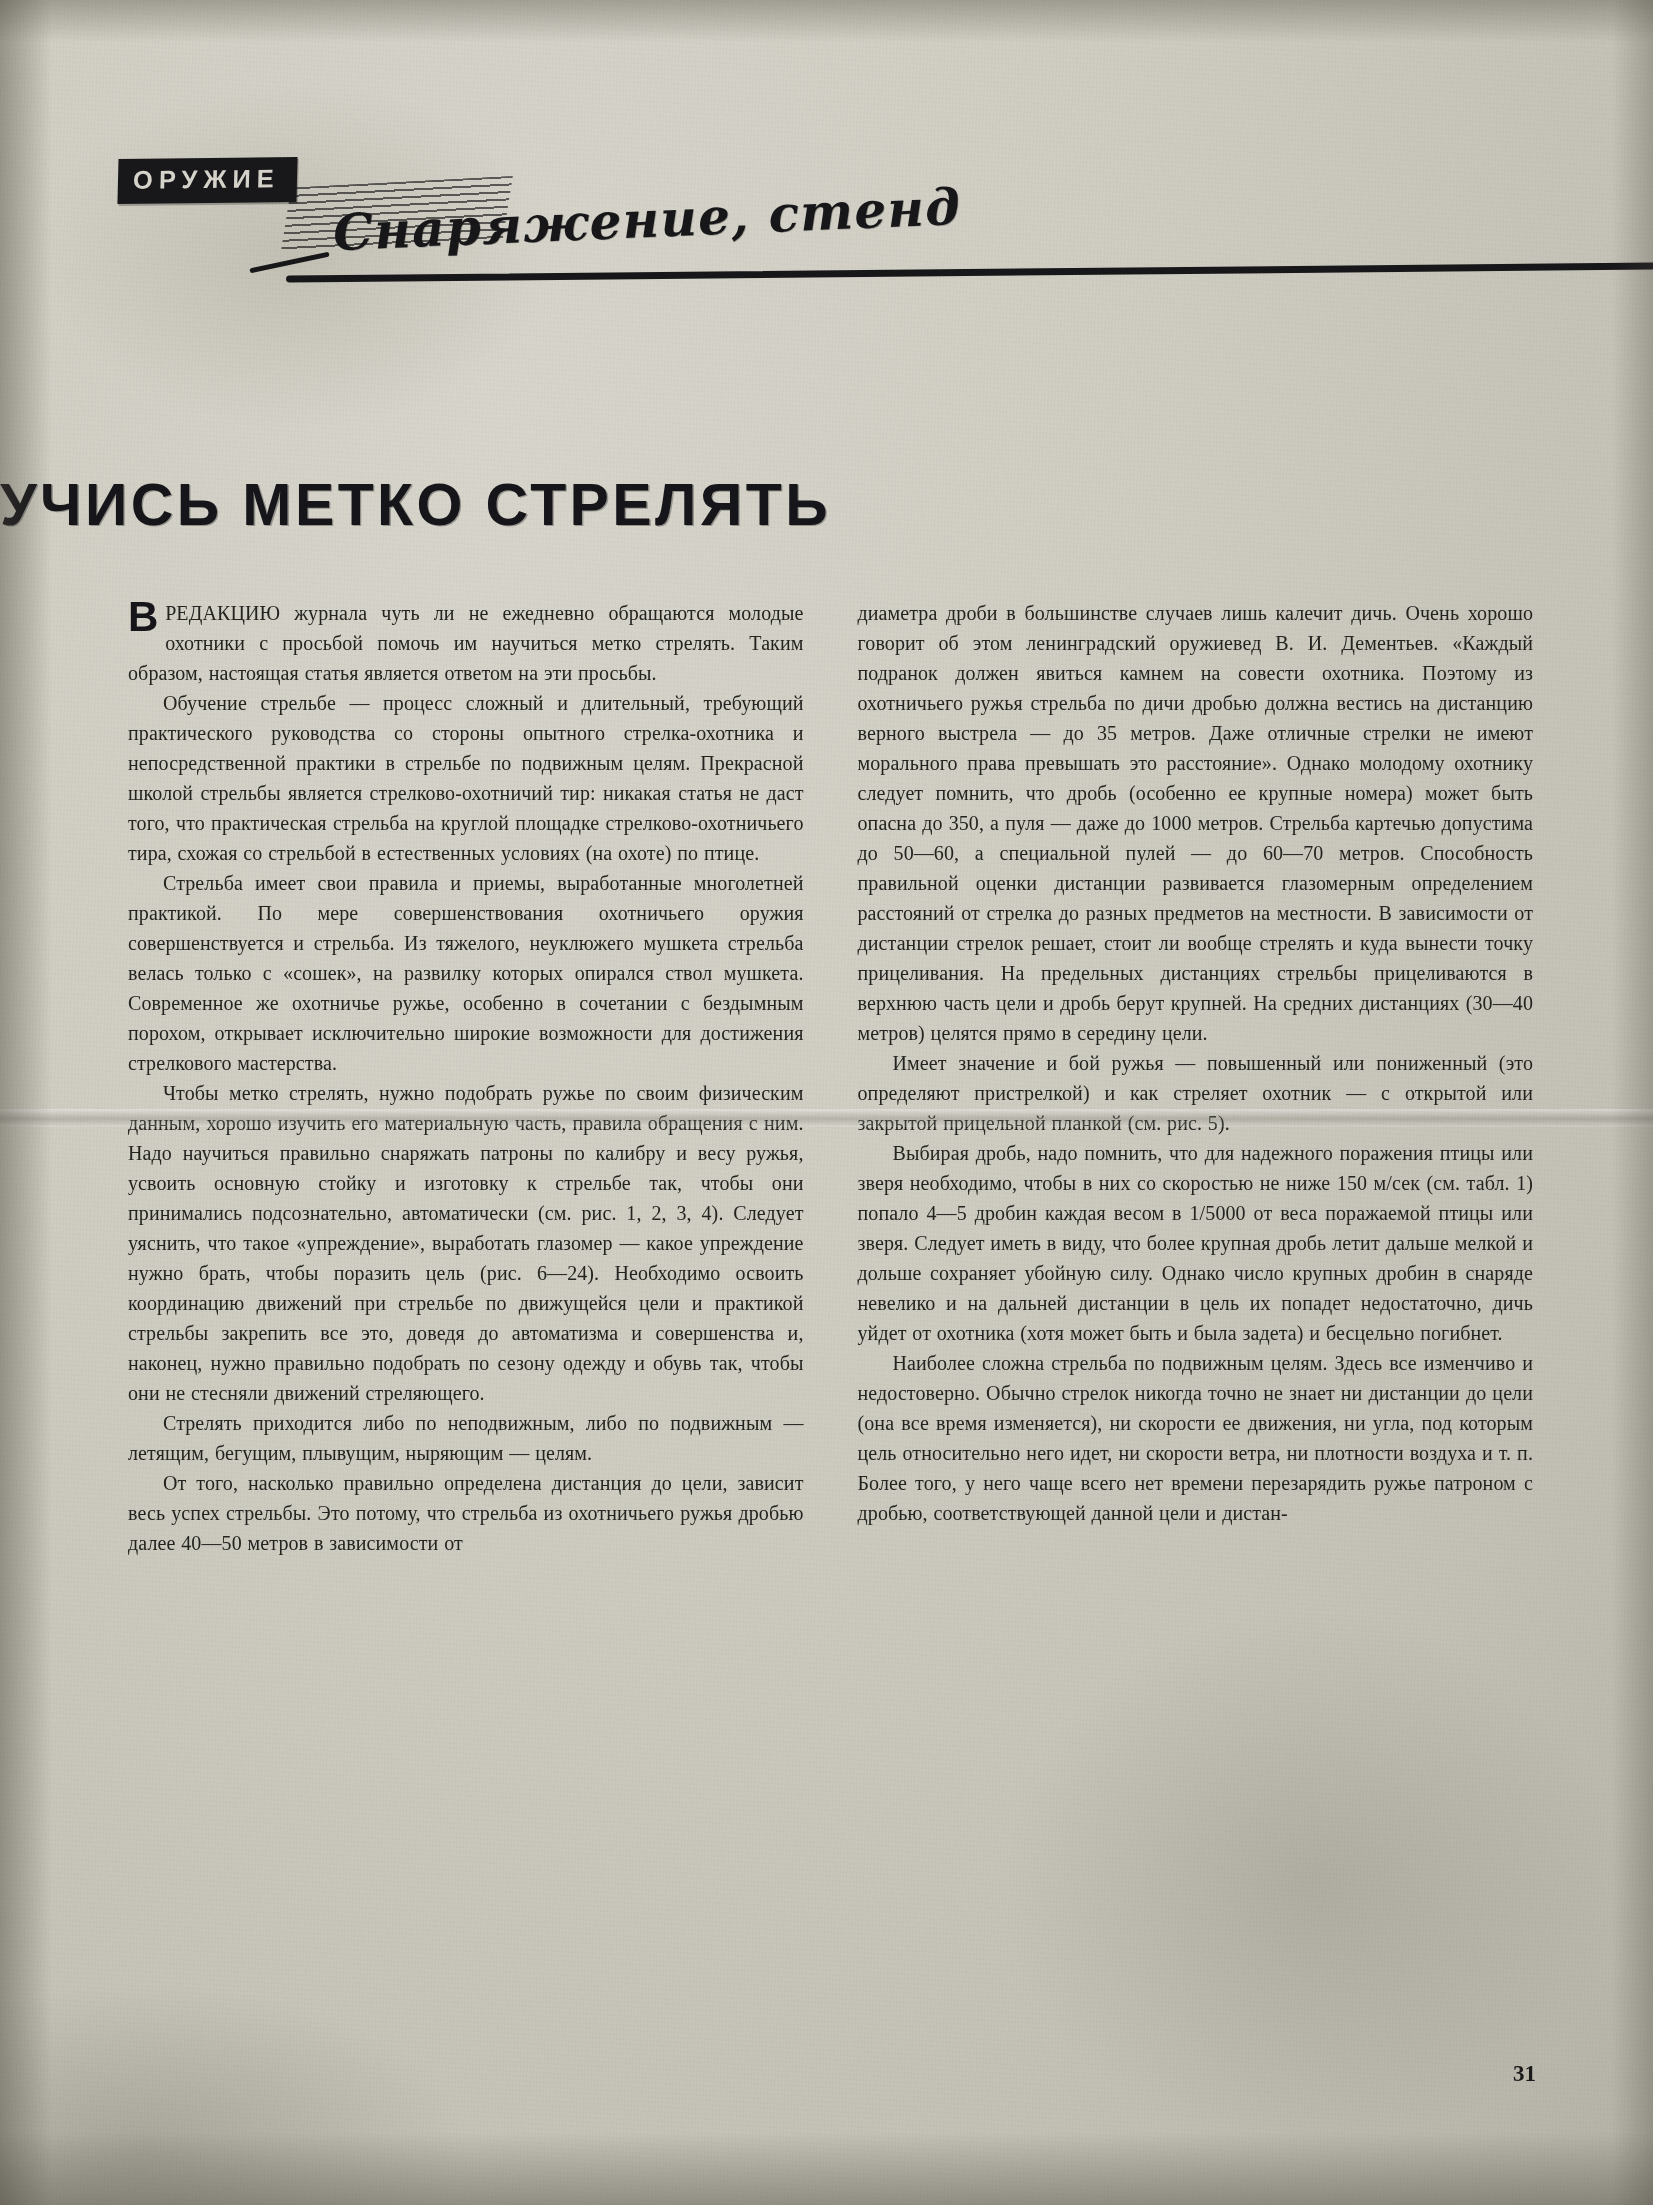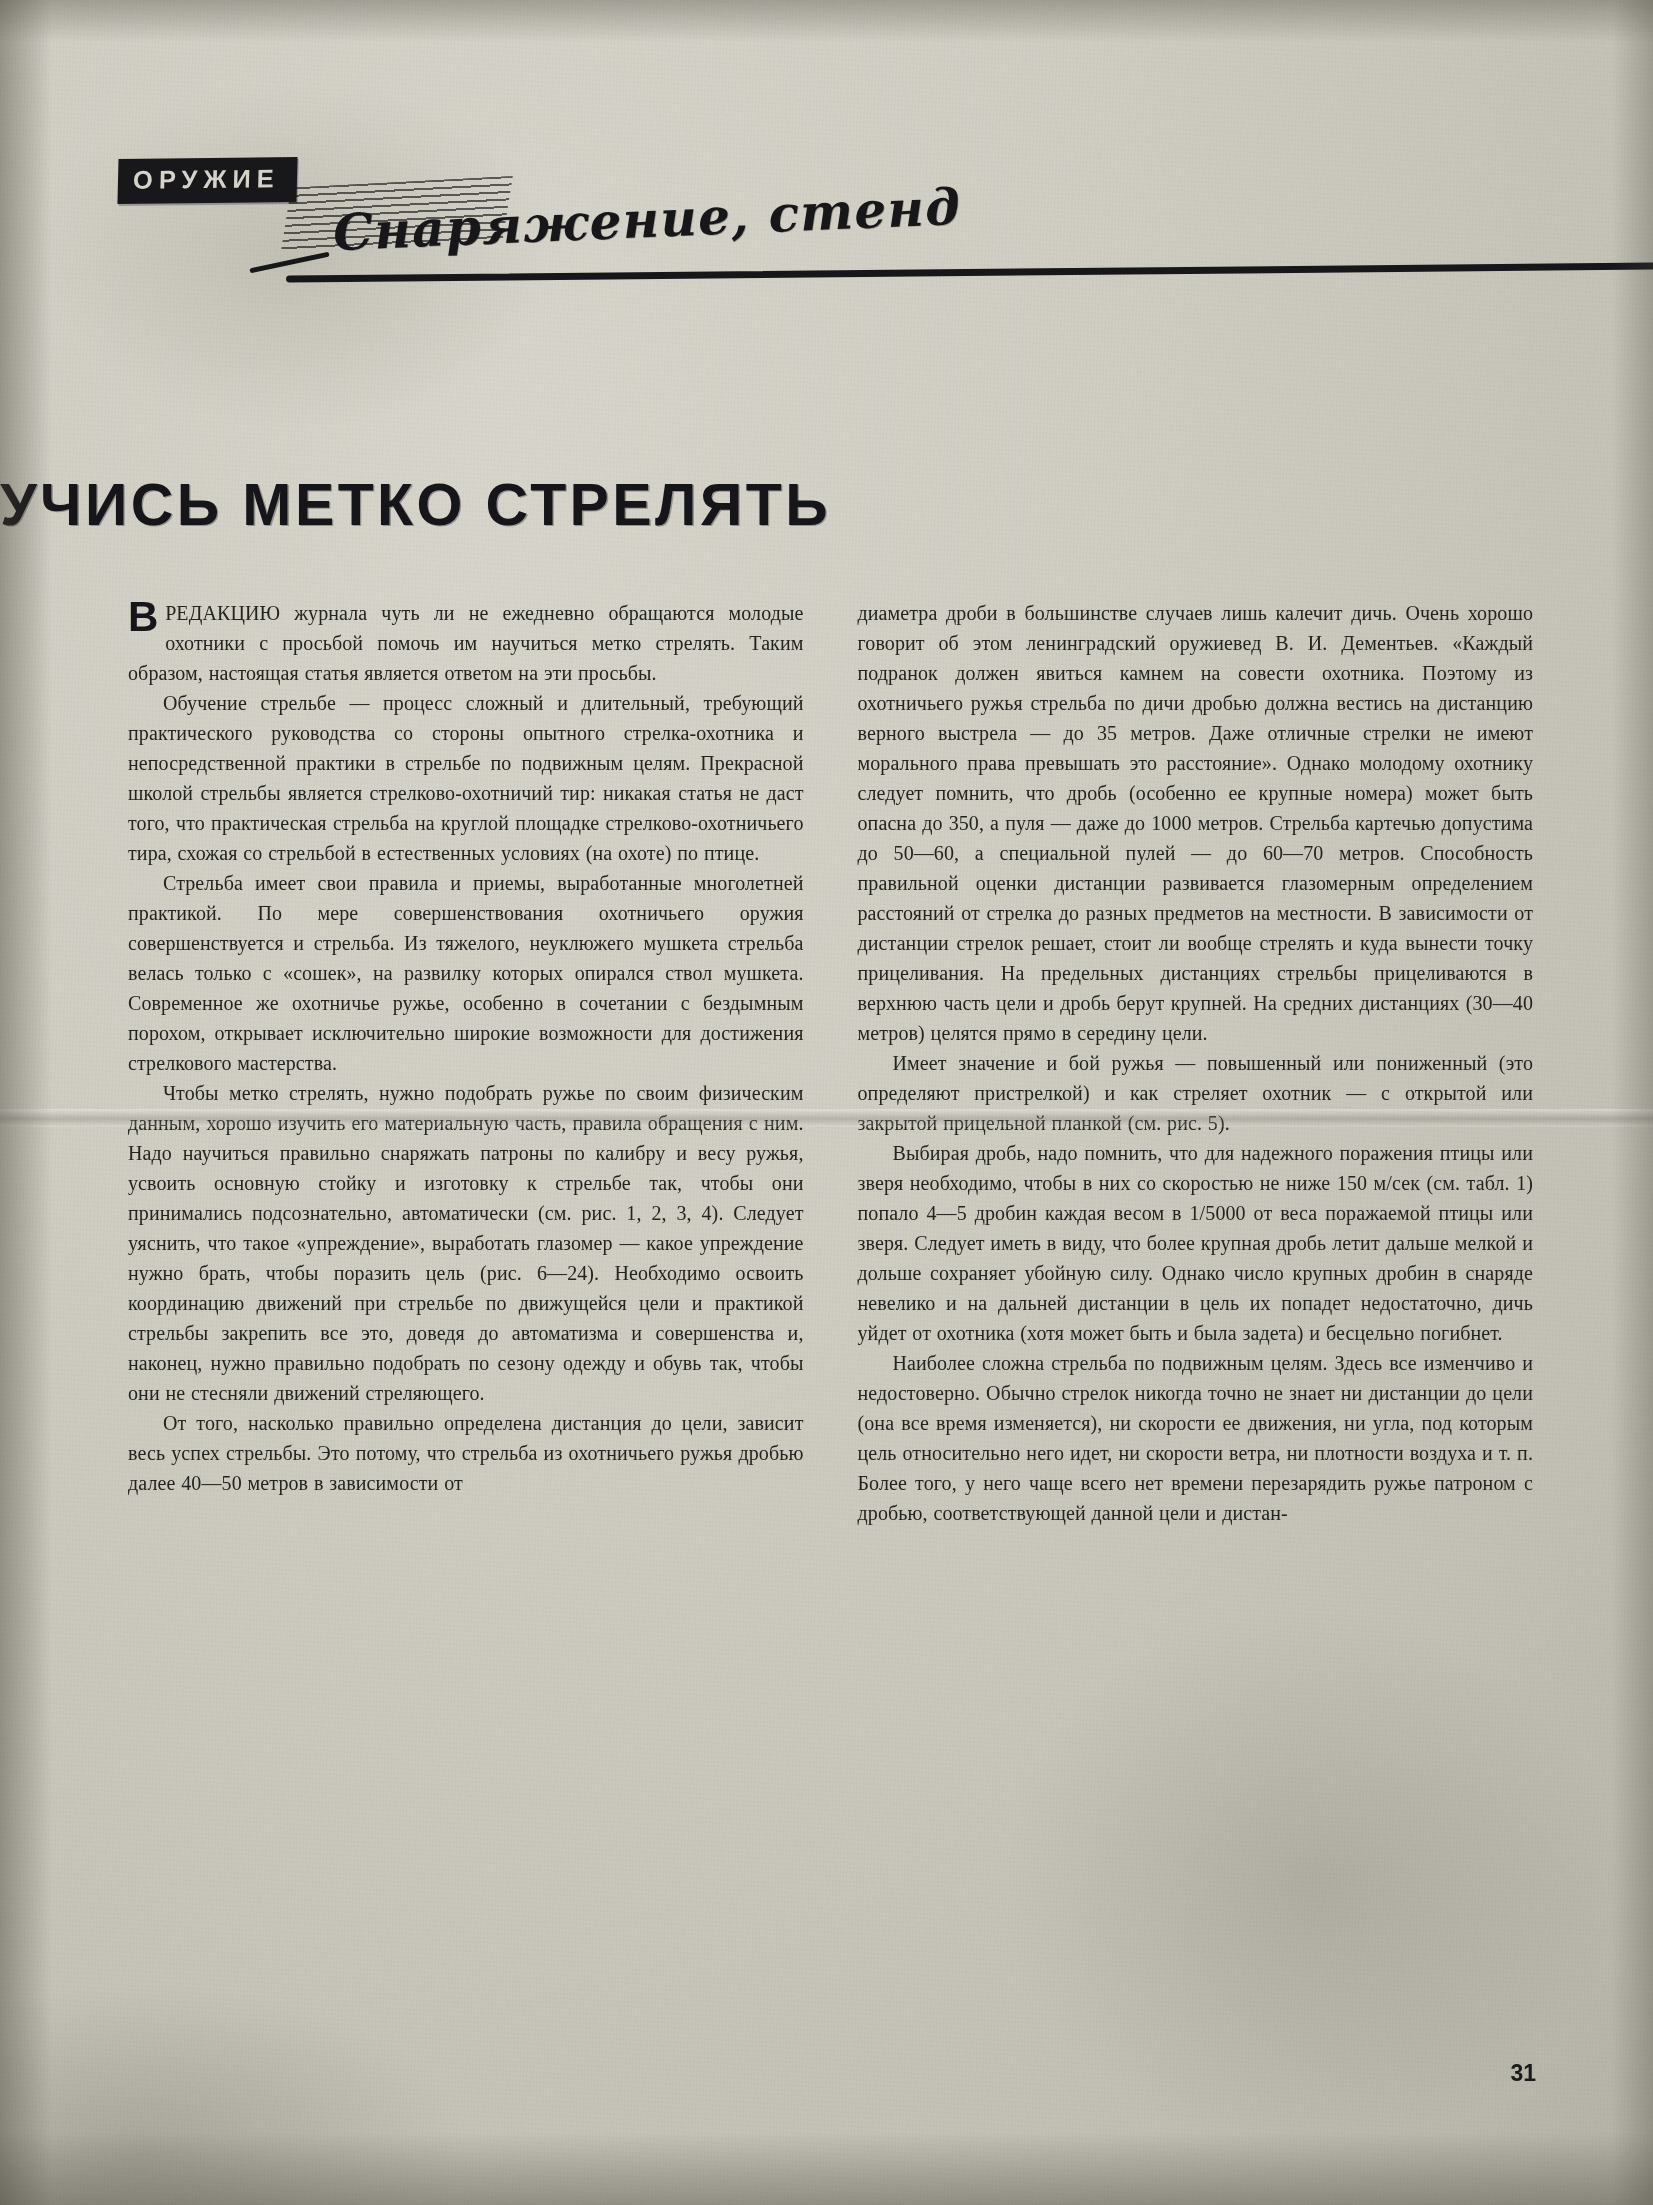--- a/index.html
+++ b/index.html
@@ -189,21 +189,21 @@
     font-weight: 700;
     font-size: 42px;
     line-height: 35px;
     padding: 1.3px 6.7px 0 0;
     color: #16161a;
   }
   .page-number {
     position: absolute;
     right: 118px;
     bottom: 118px;
-    font-family: Liberation Sans, sans-serif;
+    font-family: Liberation Serif, serif;
     font-weight: 700;
     font-size: 23px;
     color: #1a1a1a;
   }
 </style>
 </head>
 <body>
 
 <div class="page">
 
@@ -220,20 +220,21 @@
   </div>
 
   <div class="article-title">УЧИСЬ МЕТКО СТРЕЛЯТЬ</div>
 
   <div class="columns">
     <div class="col">
       <p class="lead"><span class="dropcap">В</span><span>РЕДАКЦИЮ журнала чуть ли не ежедневно обращаются молодые охотники с просьбой помочь им научиться метко стрелять. Таким образом, настоящая статья является ответом на эти просьбы.</span></p>
       <p>Обучение стрельбе — процесс сложный и длительный, требующий практического руководства со стороны опытного стрелка-охотника и непосредственной практики в стрельбе по подвижным целям. Прекрасной школой стрельбы является стрелково-охотничий тир: никакая статья не даст того, что практическая стрельба на круглой площадке стрелково-охотничьего тира, схожая со стрельбой в естественных условиях (на охоте) по птице.</p>
       <p>Стрельба имеет свои правила и приемы, выработанные многолетней практикой. По мере совершенствования охотничьего оружия совершенствуется и стрельба. Из тяжелого, неуклюжего мушкета стрельба велась только с «сошек», на развилку которых опирался ствол мушкета. Современное же охотничье ружье, особенно в сочетании с бездымным порохом, открывает исключительно широкие возможности для достижения стрелкового мастерства.</p>
       <p>Чтобы метко стрелять, нужно подобрать ружье по своим физическим данным, хорошо изучить его материальную часть, правила обращения с ним. Надо научиться правильно снаряжать патроны по калибру и весу ружья, усвоить основную стойку и изготовку к стрельбе так, чтобы они принимались подсознательно, автоматически (см. рис. 1, 2, 3, 4). Следует уяснить, что такое «упреждение», выработать глазомер — какое упреждение нужно брать, чтобы поразить цель (рис. 6—24). Необходимо освоить координацию движений при стрельбе по движущейся цели и практикой стрельбы закрепить все это, доведя до автоматизма и совершенства и, наконец, нужно правильно подобрать по сезону одежду и обувь так, чтобы они не стесняли движений стреляющего.</p>
+      <p>Стрелять приходится либо по неподвижным, либо по подвижным — летящим, бегущим, плывущим, ныряющим — целям.</p>
       <p>От того, насколько правильно определена дистанция до цели, зависит весь успех стрельбы. Это потому, что стрельба из охотничьего ружья дробью далее 40—50 метров в зависимости от</p>
     </div>
     <div class="col">
       <p class="noindent">диаметра дроби в большинстве случаев лишь калечит дичь. Очень хорошо говорит об этом ленинградский оружиевед В. И. Дементьев. «Каждый подранок должен явиться камнем на совести охотника. Поэтому из охотничьего ружья стрельба по дичи дробью должна вестись на дистанцию верного выстрела — до 35 метров. Даже отличные стрелки не имеют морального права превышать это расстояние». Однако молодому охотнику следует помнить, что дробь (особенно ее крупные номера) может быть опасна до 350, а пуля — даже до 1000 метров. Стрельба картечью допустима до 50—60, а специальной пулей — до 60—70 метров. Способность правильной оценки дистанции развивается глазомерным определением расстояний от стрелка до разных предметов на местности. В зависимости от дистанции стрелок решает, стоит ли вообще стрелять и куда вынести точку прицеливания. На предельных дистанциях стрельбы прицеливаются в верхнюю часть цели и дробь берут крупней. На средних дистанциях (30—40 метров) целятся прямо в середину цели.</p>
       <p>Имеет значение и бой ружья — повышенный или пониженный (это определяют пристрелкой) и как стреляет охотник — с открытой или закрытой прицельной планкой (см. рис. 5).</p>
       <p>Выбирая дробь, надо помнить, что для надежного поражения птицы или зверя необходимо, чтобы в них со скоростью не ниже 150 м/сек (см. табл. 1) попало 4—5 дробин каждая весом в 1/5000 от веса поражаемой птицы или зверя. Следует иметь в виду, что более крупная дробь летит дальше мелкой и дольше сохраняет убойную силу. Однако число крупных дробин в снаряде невелико и на дальней дистанции в цель их попадет недостаточно, дичь уйдет от охотника (хотя может быть и была задета) и бесцельно погибнет.</p>
       <p>Наиболее сложна стрельба по подвижным целям. Здесь все изменчиво и недостоверно. Обычно стрелок никогда точно не знает ни дистанции до цели (она все время изменяется), ни скорости ее движения, ни угла, под которым цель относительно него идет, ни скорости ветра, ни плотности воздуха и т. п. Более того, у него чаще всего нет времени перезарядить ружье патроном с дробью, соответствующей данной цели и дистан-</p>
     </div>
   </div>
 

